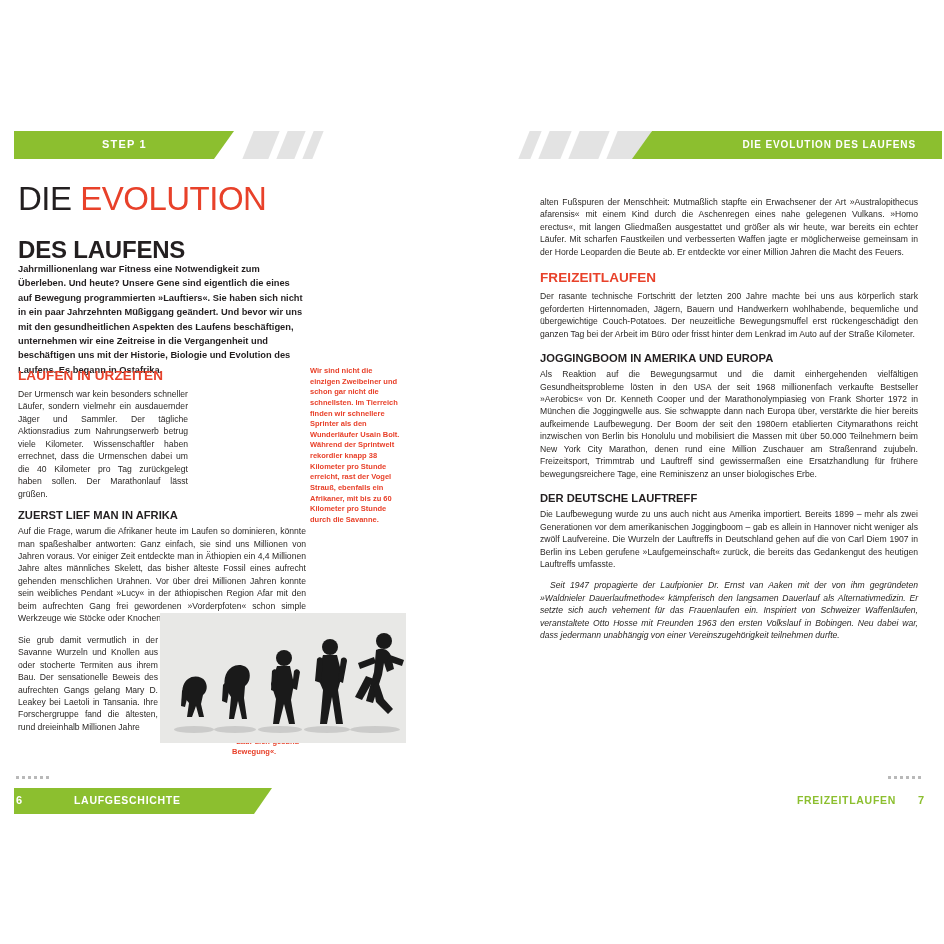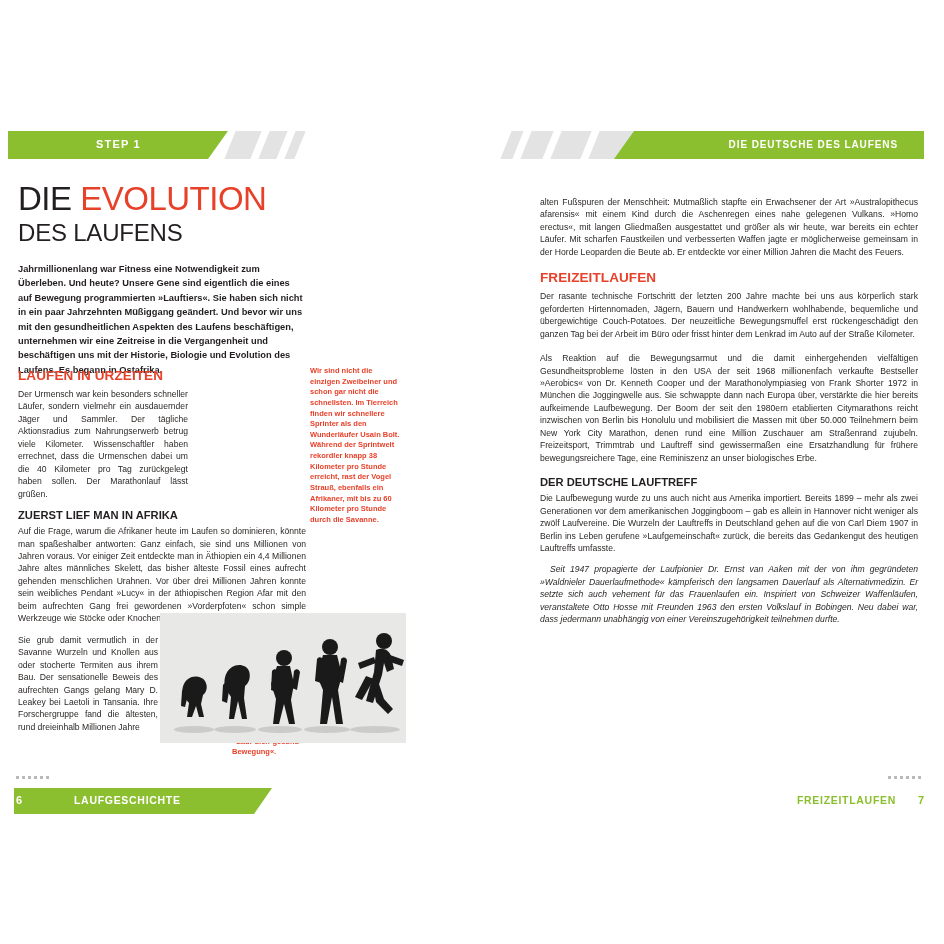--- a/index.html
+++ b/index.html
@@ -9,21 +9,21 @@
     color:#231f20;
     overflow:hidden;
   }
   .spread{
     position:absolute;left:0;top:0;width:944px;height:944px;
     background:#fff;
   }
 
   
   .header-band{
-    position:absolute;top:131px;left:8px;width:916px;height:28px;
+    position:absolute;top:131px;left:14px;width:916px;height:28px;padding-left:12px;
   }
   .hb-green{
     position:absolute;left:0;top:0;height:28px;width:200px;
     background:#8cbf2f;
   }
   .hb-green:after{
     content:"";position:absolute;right:-20px;top:0;
     border-left:20px solid #8cbf2f;
     border-bottom:28px solid transparent;
     height:0;width:0;
@@ -50,21 +50,21 @@
   }
   .hb-rtitle{
     position:absolute;right:26px;top:8px;color:#fff;
     font-size:10px;font-weight:bold;letter-spacing:0.9px;
   }
 
   
   .title-block{position:absolute;left:18px;top:182px;width:300px;}
   .title1{font-size:33px;font-weight:normal;letter-spacing:-0.5px;line-height:1.05;}
   .title1 .red{color:#e8412a;}
-  .title2{font-size:24px;font-weight:normal;letter-spacing:-0.2px;margin-top:2px;}
+  .title2{font-size:24px;font-weight:bold;letter-spacing:-0.2px;margin-top:19px;}
 
   .lead{
     position:absolute;left:18px;top:262px;width:288px;
     font-size:9.3px;line-height:1.55;font-weight:bold;
     color:#231f20;
   }
 
   
   h2.red-head{
     color:#e8412a;font-size:13.5px;font-weight:bold;margin:0 0 5px 0;
@@ -164,21 +164,21 @@
       <div class="stripe" style="left:282px;width:10px;"></div>
     </div>
     <div class="hb-stripes">
       <div class="stripe" style="left:498px;width:12px;"></div>
       <div class="stripe" style="left:518px;width:22px;"></div>
       <div class="stripe" style="left:548px;width:30px;"></div>
       <div class="stripe" style="left:586px;width:34px;"></div>
     </div>
 
     <div class="hb-right"></div>
-    <div class="hb-rtitle">DIE DEUTSCHE DES LAUFENS</div>
+    <div class="hb-rtitle">DIE EVOLUTION DES LAUFENS</div>
   </div>
 
   <div class="title-block">
     <div class="title1">
       <span>DIE </span><span class="red">EVOLUTION</span>
     </div>
     <div class="title2">DES LAUFENS</div>
   </div>
 
   <div class="lead">Jahrmillionenlang war Fitness eine Notwendigkeit zum Überleben. Und heute? Unsere Gene sind eigentlich die eines auf Bewegung programmierten »Lauftiers«. Sie haben sich nicht in ein paar Jahrzehnten Müßiggang geändert. Und bevor wir uns mit den gesundheitlichen Aspekten des Laufens beschäftigen, unternehmen wir eine Zeitreise in die Vergangenheit und beschäftigen uns mit der Historie, Biologie und Evolution des Laufens. Es begann in Ostafrika.</div>
@@ -234,20 +234,21 @@
 
   <div class="rcol">
     <p class="body">alten Fußspuren der Menschheit: Mutmaßlich stapfte ein Erwachsener der Art »Australopithecus afarensis« mit einem Kind durch die Aschenregen eines nahe gelegenen Vulkans. »Homo erectus«, mit langen Gliedmaßen ausgestattet und größer als wir heute, war bereits ein echter Läufer. Mit scharfen Faustkeilen und verbesserten Waffen jagte er möglicherweise gemeinsam in der Horde Leoparden die Beute ab. Er entdeckte vor einer Million Jahren die Macht des Feuers.</p>
 
     <div class="rsec">
       <h2 class="red-head">FREIZEITLAUFEN</h2>
       <p class="body">Der rasante technische Fortschritt der letzten 200 Jahre machte bei uns aus körperlich stark geforderten Hirtennomaden, Jägern, Bauern und Handwerkern wohlhabende, bequemliche und übergewichtige Couch-Potatoes. Der neuzeitliche Bewegungsmuffel erst rückengeschädigt den ganzen Tag bei der Arbeit im Büro oder frisst hinter dem Lenkrad im Auto auf der Straße Kilometer.</p>
     </div>
 
     <div class="rsec">
+      <h3 class="sub-head">JOGGINGBOOM IN AMERIKA UND EUROPA</h3>
       <p class="body">Als Reaktion auf die Bewegungsarmut und die damit einhergehenden vielfältigen Gesundheitsprobleme lösten in den USA der seit 1968 millionenfach verkaufte Bestseller »Aerobics« von Dr. Kenneth Cooper und der Marathonolympiasieg von Frank Shorter 1972 in München die Joggingwelle aus. Sie schwappte dann nach Europa über, verstärkte die hier bereits aufkeimende Laufbewegung. Der Boom der seit den 1980ern etablierten Citymarathons reicht inzwischen von Berlin bis Honolulu und mobilisiert die Massen mit über 50.000 Teilnehmern beim New York City Marathon, denen rund eine Million Zuschauer am Straßenrand zujubeln. Freizeitsport, Trimmtrab und Lauftreff sind gewissermaßen eine Ersatzhandlung für frühere bewegungsreichere Tage, eine Reminiszenz an unser biologisches Erbe.</p>
     </div>
 
     <div class="rsec">
       <h3 class="sub-head">DER DEUTSCHE LAUFTREFF</h3>
       <p class="body">Die Laufbewegung wurde zu uns auch nicht aus Amerika importiert. Bereits 1899 – mehr als zwei Generationen vor dem amerikanischen Joggingboom – gab es allein in Hannover nicht weniger als zwölf Laufvereine. Die Wurzeln der Lauftreffs in Deutschland gehen auf die von Carl Diem 1907 in Berlin ins Leben gerufene »Laufgemeinschaft« zurück, die bereits das Gedankengut des heutigen Lauftreffs umfasste.</p>
       <p class="body indent">Seit 1947 propagierte der Laufpionier Dr. Ernst van Aaken mit der von ihm gegründeten »Waldnieler Dauerlaufmethode« kämpferisch den langsamen Dauerlauf als Alternativmedizin. Er setzte sich auch vehement für das Frauenlaufen ein. Inspiriert von Schweizer Waffenläufen, veranstaltete Otto Hosse mit Freunden 1963 den ersten Volkslauf in Bobingen. Neu dabei war, dass jedermann unabhängig von einer Vereinszugehörigkeit teilnehmen durfte.</p>
     </div>
   </div>
 

